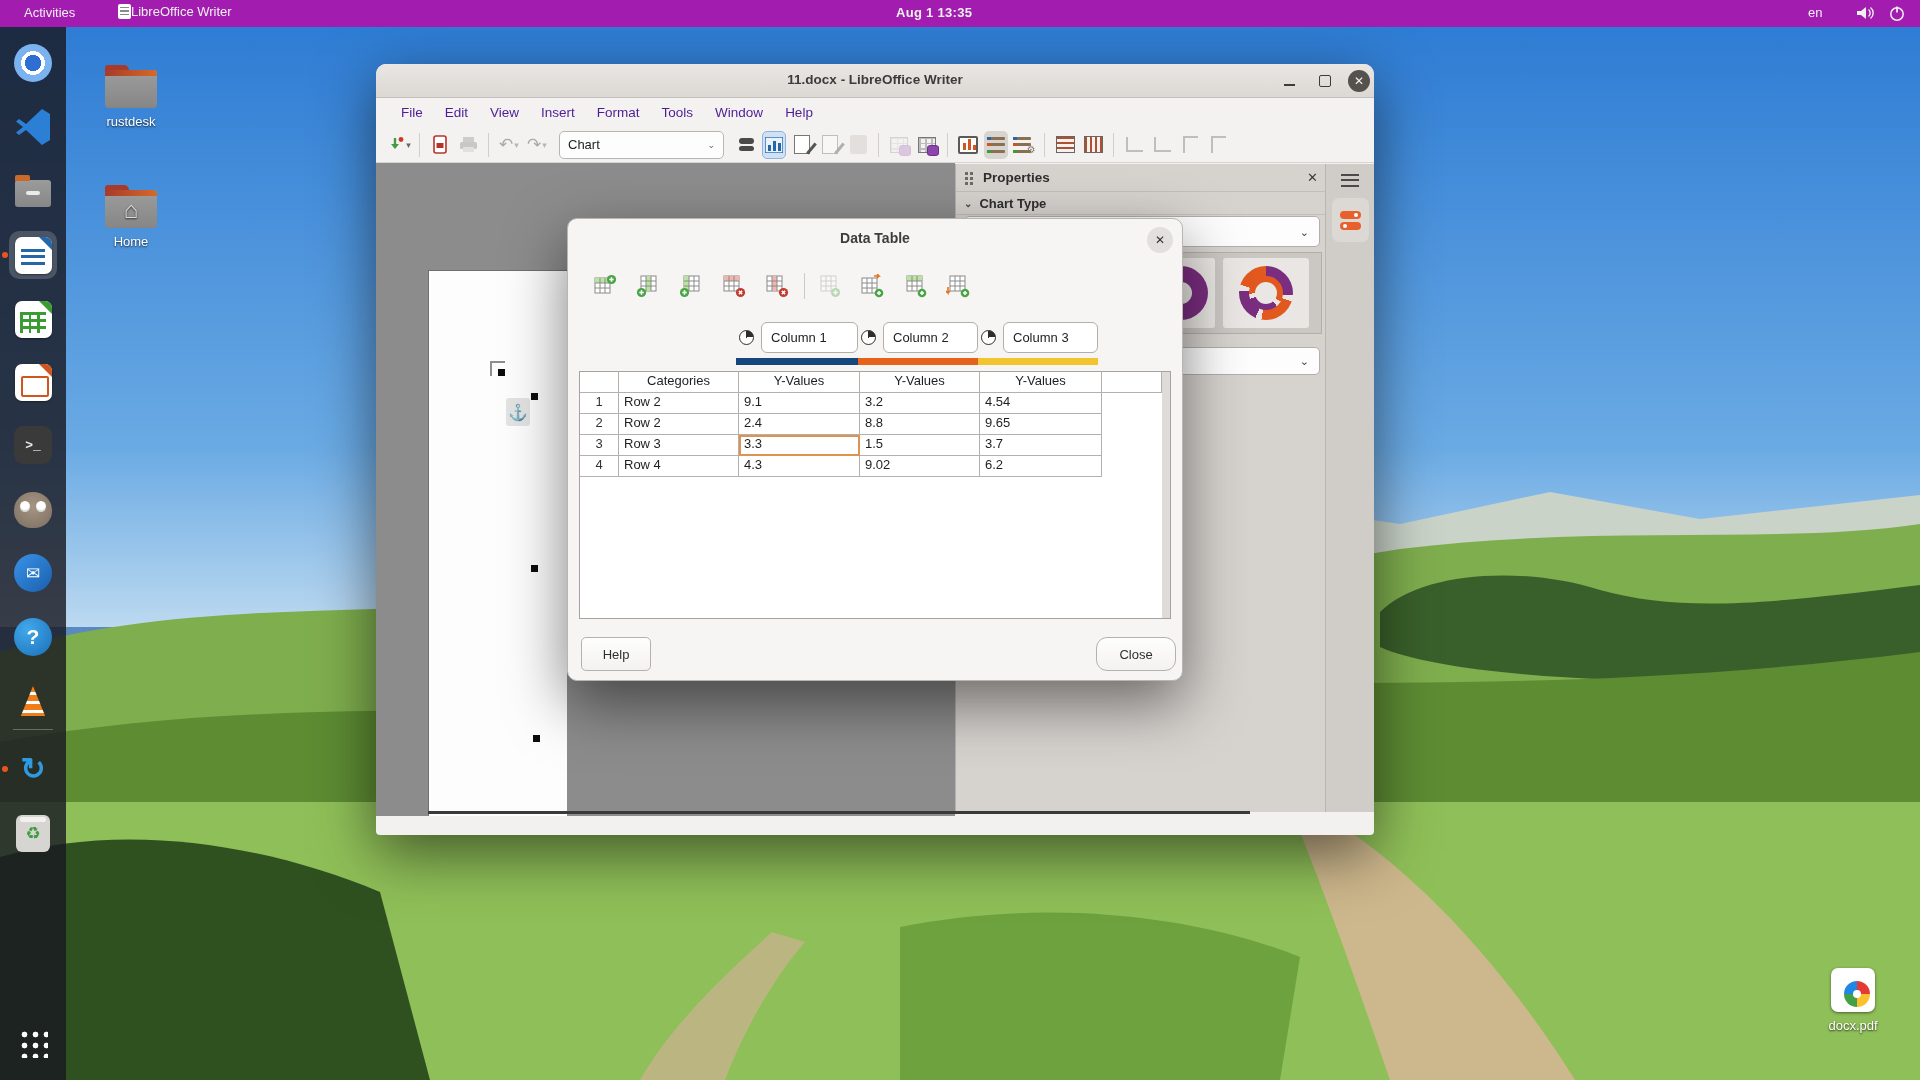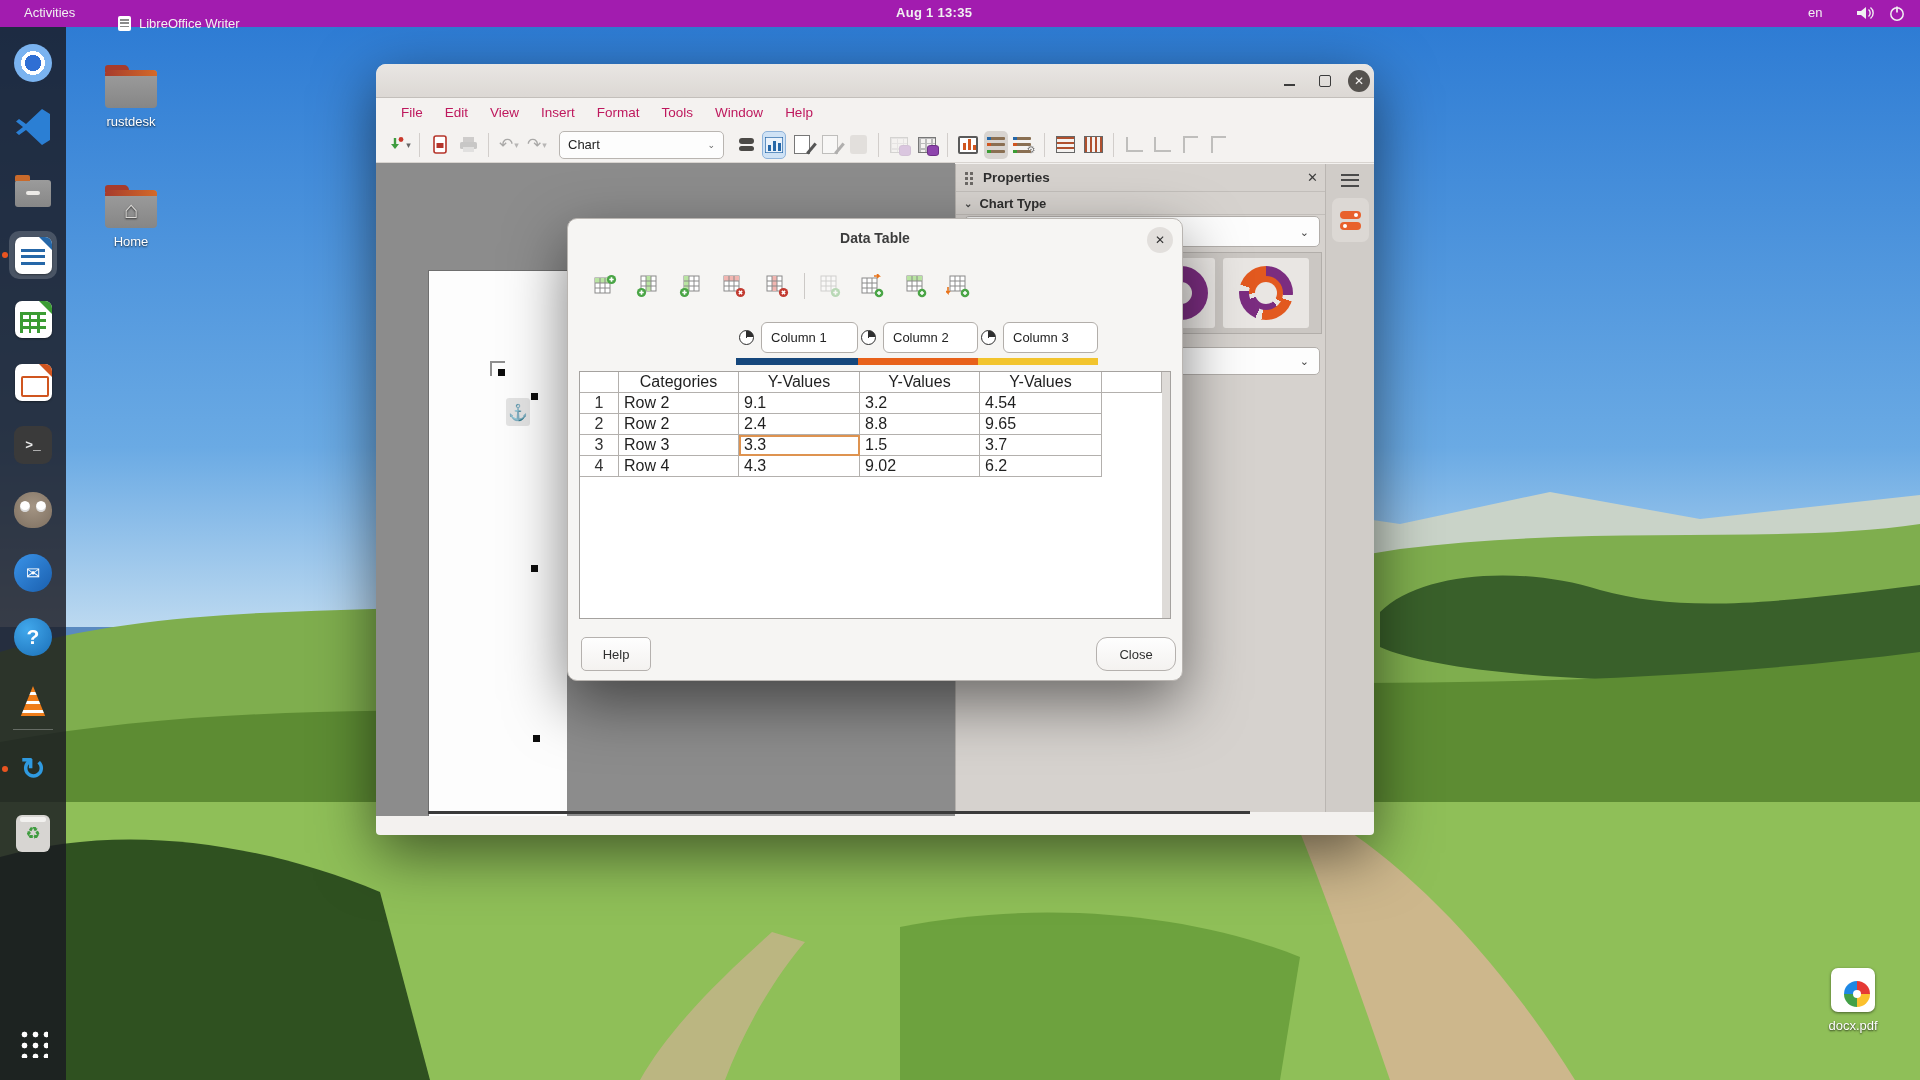--- a/index.html
+++ b/index.html
@@ -2,21 +2,21 @@
 <html><head>
 <meta charset="utf-8">
 <style>
   html,body{margin:0;padding:0;background:#222;}
   *{box-sizing:border-box;font-family:"Liberation Sans",sans-serif;}
   .screen{position:relative;width:1920px;height:1080px;overflow:hidden;background:#5a8ac0;}
 
   
   .topbar{position:absolute;left:0;top:0;width:1920px;height:27px;background:#a21caf;color:#f1f1f1;z-index:100;font-size:13px;}
   .topbar .activities{position:absolute;left:24px;top:5px;cursor:default;}
-  .topbar .appgrp{position:absolute;left:118px;top:16px;display:flex;gap:8px;}
+  .topbar .appgrp{position:absolute;left:118px;top:4px;display:flex;gap:0;}
   .doc-glyph{width:13px;height:15px;background:#fff;border-radius:2px;position:relative;}
   .doc-glyph::after{content:"";position:absolute;left:2px;top:3px;width:9px;height:8px;
     background:repeating-linear-gradient(#8a8a8a 0 1.5px,transparent 1.5px 3.5px);}
   .topbar .clock{position:absolute;left:896px;top:5px;font-weight:bold;letter-spacing:.3px;}
   .topbar .lang{position:absolute;left:1808px;top:5px;}
   .topbar .tbicon{position:absolute;top:4px;}
 
   
   .wall{position:absolute;left:0;top:27px;width:1920px;height:1053px;}
 
@@ -75,21 +75,21 @@
   .win{position:absolute;left:376px;top:64px;width:998px;height:771px;z-index:5;border-radius:10px 10px 4px 4px;
     box-shadow:0 18px 60px rgba(0,0,0,.55);background:#f3f1ef;}
   .titlebar{position:absolute;left:0;top:0;width:100%;height:34px;background:linear-gradient(#e9e6e3,#dcd8d4);
     border-radius:10px 10px 0 0;border-bottom:1px solid #c3bfbb;}
   .titlebar .title{position:absolute;left:0;right:0;top:8px;text-align:center;font-size:13.5px;font-weight:bold;color:#3b3b3b;}
   .winbtn{position:absolute;top:7px;width:20px;height:20px;display:flex;align-items:center;justify-content:center;color:#3c3c3c;}
   .wb-min{left:903px;}  .wb-min::after{content:"";width:11px;height:2px;background:#3c3c3c;margin-top:8px;}
   .wb-max{left:939px;}  .wb-max::after{content:"";width:10px;height:10px;border:1.6px solid #3c3c3c;border-radius:2px;}
   .wb-close{left:972px;width:22px;height:22px;top:6px;background:#55524e;border-radius:50%;color:#f2f0ee;font-size:12px;}
   .menubar{position:absolute;left:0;top:34px;width:100%;height:29px;background:#f4f2f0;display:flex;align-items:center;
-    padding-left:16px;gap:4px;font-size:13.5px;color:#be185d;}
+    padding-left:16px;gap:4px;font-size:13.5px;color:#4c1d95;}
   .menubar span{padding:3px 9px;border-radius:4px;}
   .toolbar{position:absolute;left:0;top:63px;width:100%;height:36px;background:#f4f2f0;border-bottom:1px solid #d8d4d0;
     display:flex;align-items:center;padding-left:9px;}
   .tbtn{height:28px;min-width:24px;display:flex;align-items:center;justify-content:center;margin:0 2px;color:#555;}
   .tsep{width:1px;height:24px;background:#d2cecb;margin:0 6px;}
   .caret{font-size:9px;color:#666;margin-left:1px;}
   .grey{opacity:.42;}
   .undoredo{font-size:17px;color:#444;}
   .combo{width:165px;height:28px;background:#fdfdfd;border:1px solid #b9b5b1;border-radius:5px;display:flex;align-items:center;
     padding:0 8px;font-size:13px;color:#222;margin:0 8px;}
@@ -175,21 +175,21 @@
   .gib{width:28px;height:28px;display:flex;align-items:center;justify-content:center;margin-right:15px;border-radius:4px;}
   .dtsep{width:1px;height:26px;background:#ccc9c6;margin:0 10px 0 -2px;}
   .pie-ic{width:15px;height:15px;border-radius:50%;border:1.6px solid #2e2e2e;
     background:conic-gradient(#2e2e2e 0 90deg,#ffffff 90deg 360deg);}
   .colname{position:absolute;top:103px;height:31px;border:1px solid #b2aeaa;border-radius:6px;background:#fff;
     font-size:13px;color:#222;padding:0 9px;}
   .pieslot{position:absolute;top:111px;}
   .sbar{position:absolute;top:139px;height:7px;}
   .dtablewrap{position:absolute;left:11px;top:152px;width:592px;height:248px;background:#fff;border:1px solid #a5a29f;}
   .dtablewrap .scrollstrip{position:absolute;right:0;top:0;width:8px;height:100%;background:#dedbd8;}
-  .trow{display:flex;height:21px;font-size:16px;color:#1f1f1f;}
+  .trow{display:flex;height:21px;font-size:13px;color:#1f1f1f;}
   .trow .c{border-right:1px solid #b3b0ad;border-bottom:1px solid #b3b0ad;padding:1px 5px;white-space:nowrap;overflow:hidden;}
   .trow .rn{width:39px;text-align:center;color:#333;}
   .trow .cat{width:120px;}
   .trow .v1{width:121px;}  .trow .v2{width:120px;}  .trow .v3{width:122px;}
   .trow .tail{width:60px;border-bottom:1px solid #b3b0ad;border-right:1px solid #b3b0ad;}
   .trow.head .c{text-align:center;}
   .focused{outline:2px solid #de9350;outline-offset:-2px;}
   .dbtn{position:absolute;top:418px;height:34px;background:linear-gradient(#fefefe,#f4f2f0);border:1px solid #b5b1ae;border-radius:5px;
     font-size:13px;color:#2f2f2f;display:flex;align-items:center;justify-content:center;}
   .dbtn.help{left:13px;width:70px;}
@@ -232,20 +232,21 @@
   </div>
   <div class="dicon" style="left:1798px;top:968px;">
     <div class="pdf-tile">
         <div class="pin"></div>
       </div>
     <div>docx.pdf</div>
   </div>
 
   <div class="win">
     <div class="titlebar">
+      <div class="title">11.docx - LibreOffice Writer</div>
       <div class="winbtn wb-min"></div>
       <div class="winbtn wb-max"></div>
       <div class="winbtn wb-close">✕</div>
     </div>
 
     <div class="menubar">
       <span>File</span>
       <span>Edit</span>
       <span>View</span>
       <span>Insert</span>

